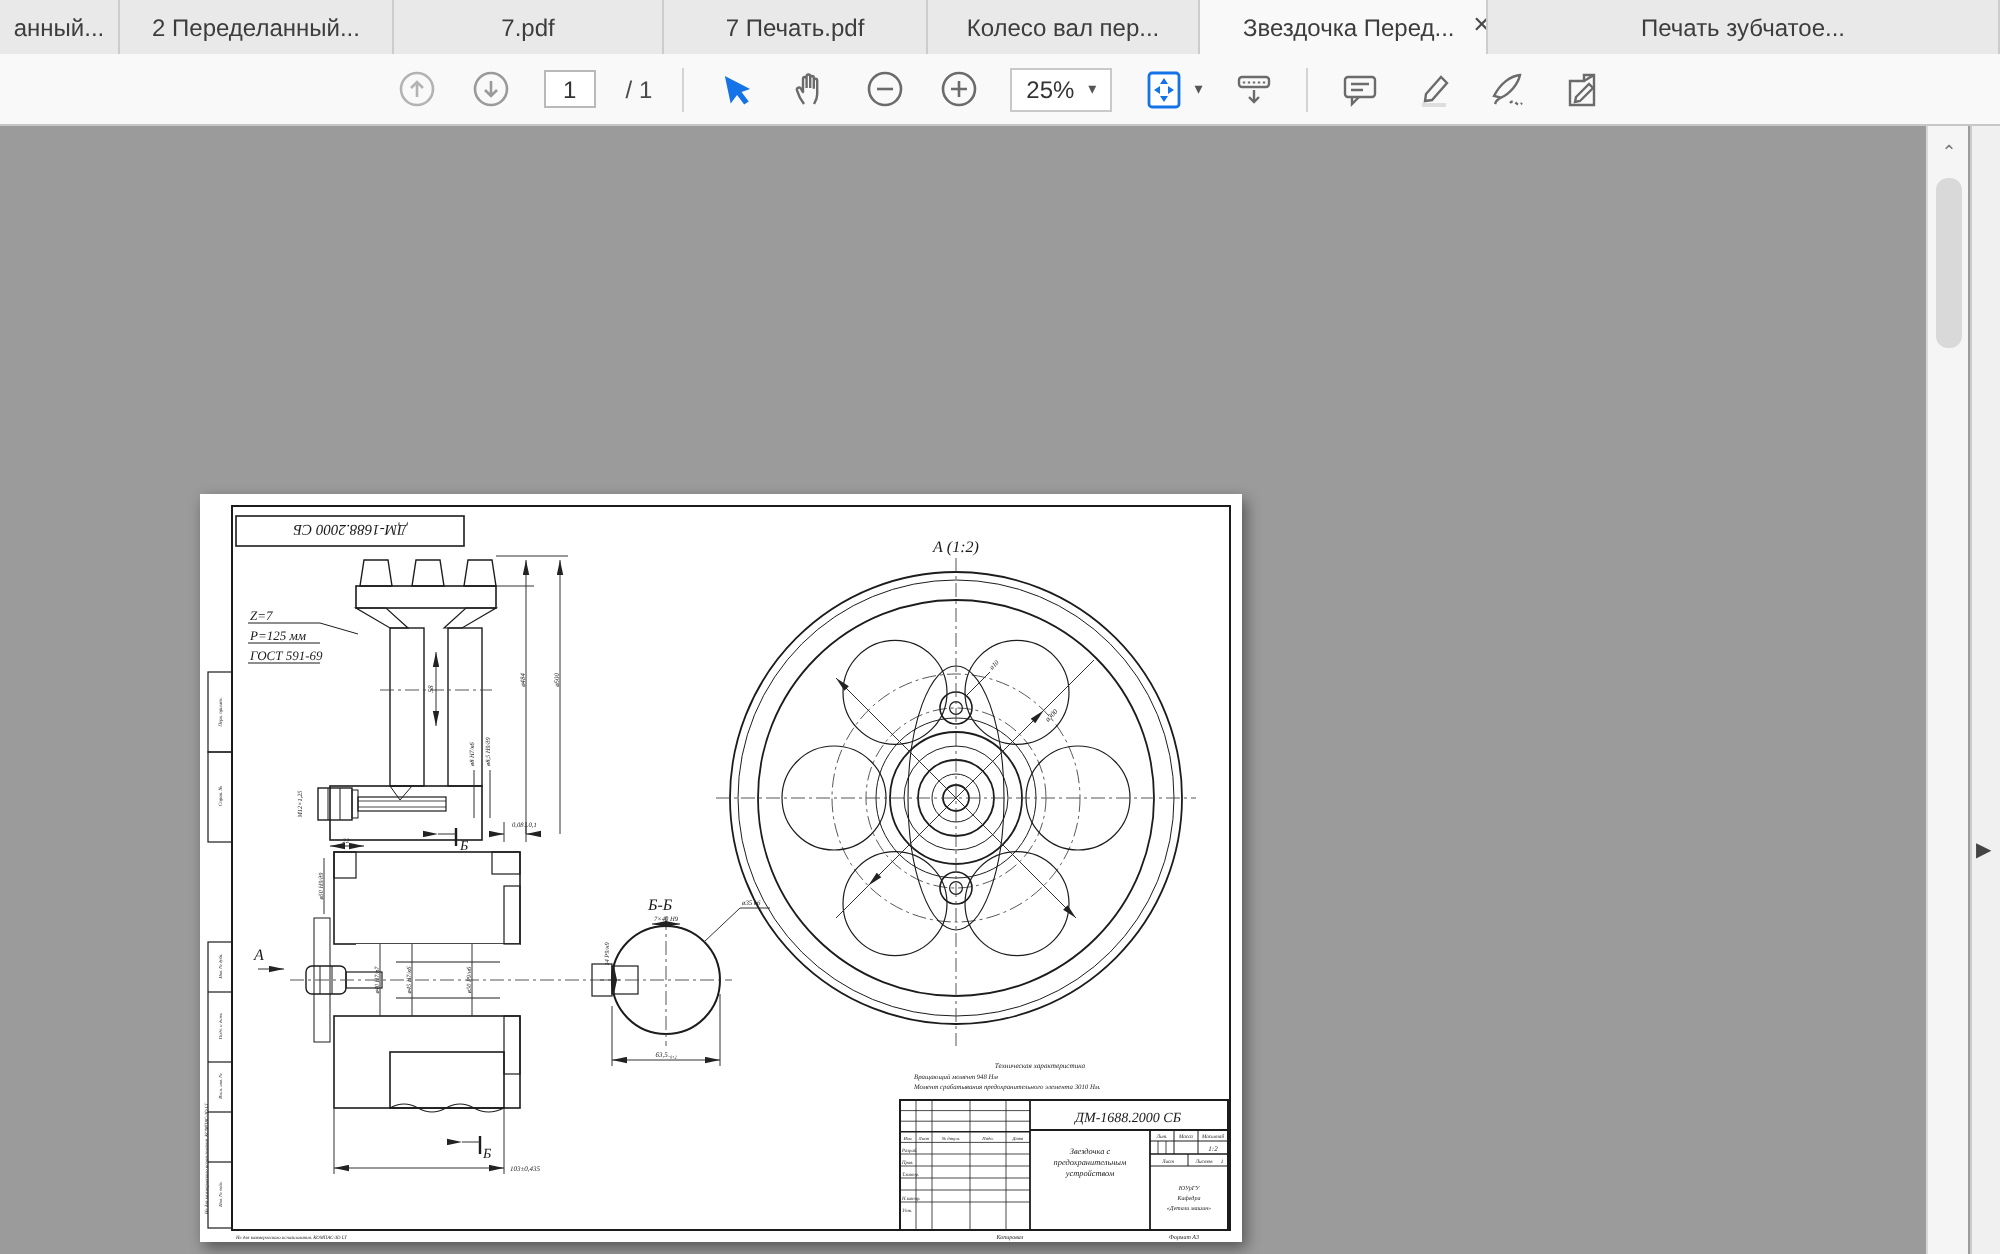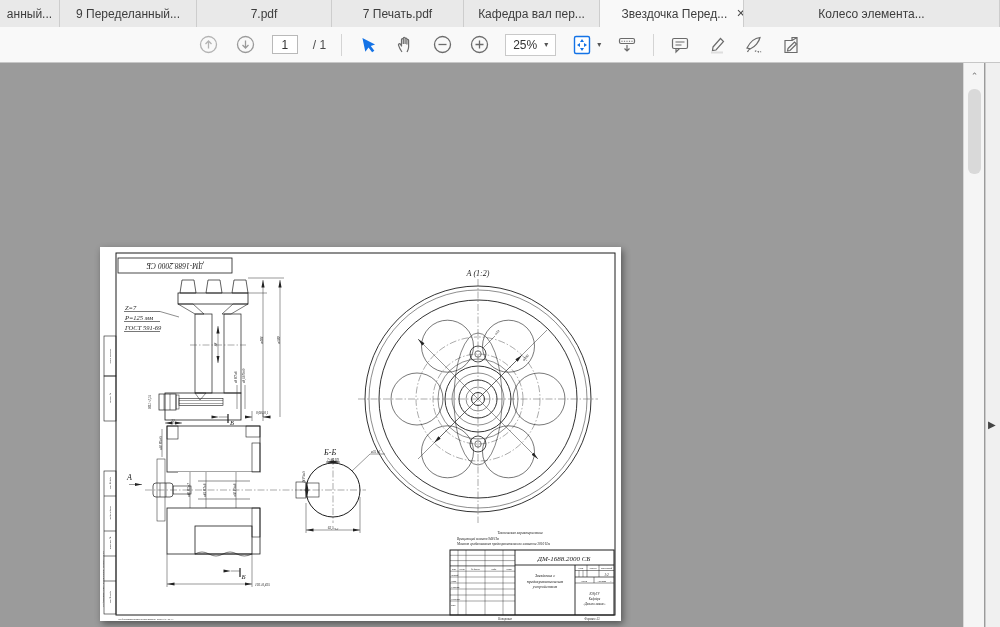--- a/index.html
+++ b/index.html
@@ -44,37 +44,37 @@
   .dwg .cl{stroke:#444;stroke-width:.45;fill:none;stroke-dasharray:7 2 1.5 2;}
 </style>
 </head>
 <body>
 
 <div class="tabbar">
   <div class="tab" style="width:60px">
       <span>анный...</span>
     </div>
   <div class="tab" style="width:137px">
-      <span>9 Переделанный...</span>
+      <span>2 Переделанный...</span>
     </div>
   <div class="tab" style="width:135px">
       <span>7.pdf</span>
     </div>
   <div class="tab" style="width:132px">
       <span>7 Печать.pdf</span>
     </div>
   <div class="tab" style="width:136px">
-      <span>Кафедра вал пер...</span>
+      <span>Колесо вал пер...</span>
     </div>
   <div class="tab active" style="width:144px">
     <span>Звездочка Перед...</span>
     <span class="close">✕</span>
   </div>
   <div class="tab" style="flex:1">
-      <span>Колесо элемента...</span>
+      <span>Печать зубчатое...</span>
     </div>
 </div>
 
 <div class="toolbar">
   <span class="tbicon">
     <svg width="21" height="21" viewBox="0 0 21 21">
         <circle cx="10.5" cy="10.5" r="8" fill="none" stroke="#b3b3b3" stroke-width="1.3"></circle>
         <path d="M10.5 14.5 V7.5 M7.5 10 L10.5 7 L13.5 10" fill="none" stroke="#b3b3b3" stroke-width="1.3"></path>
       </svg>
   </span>

